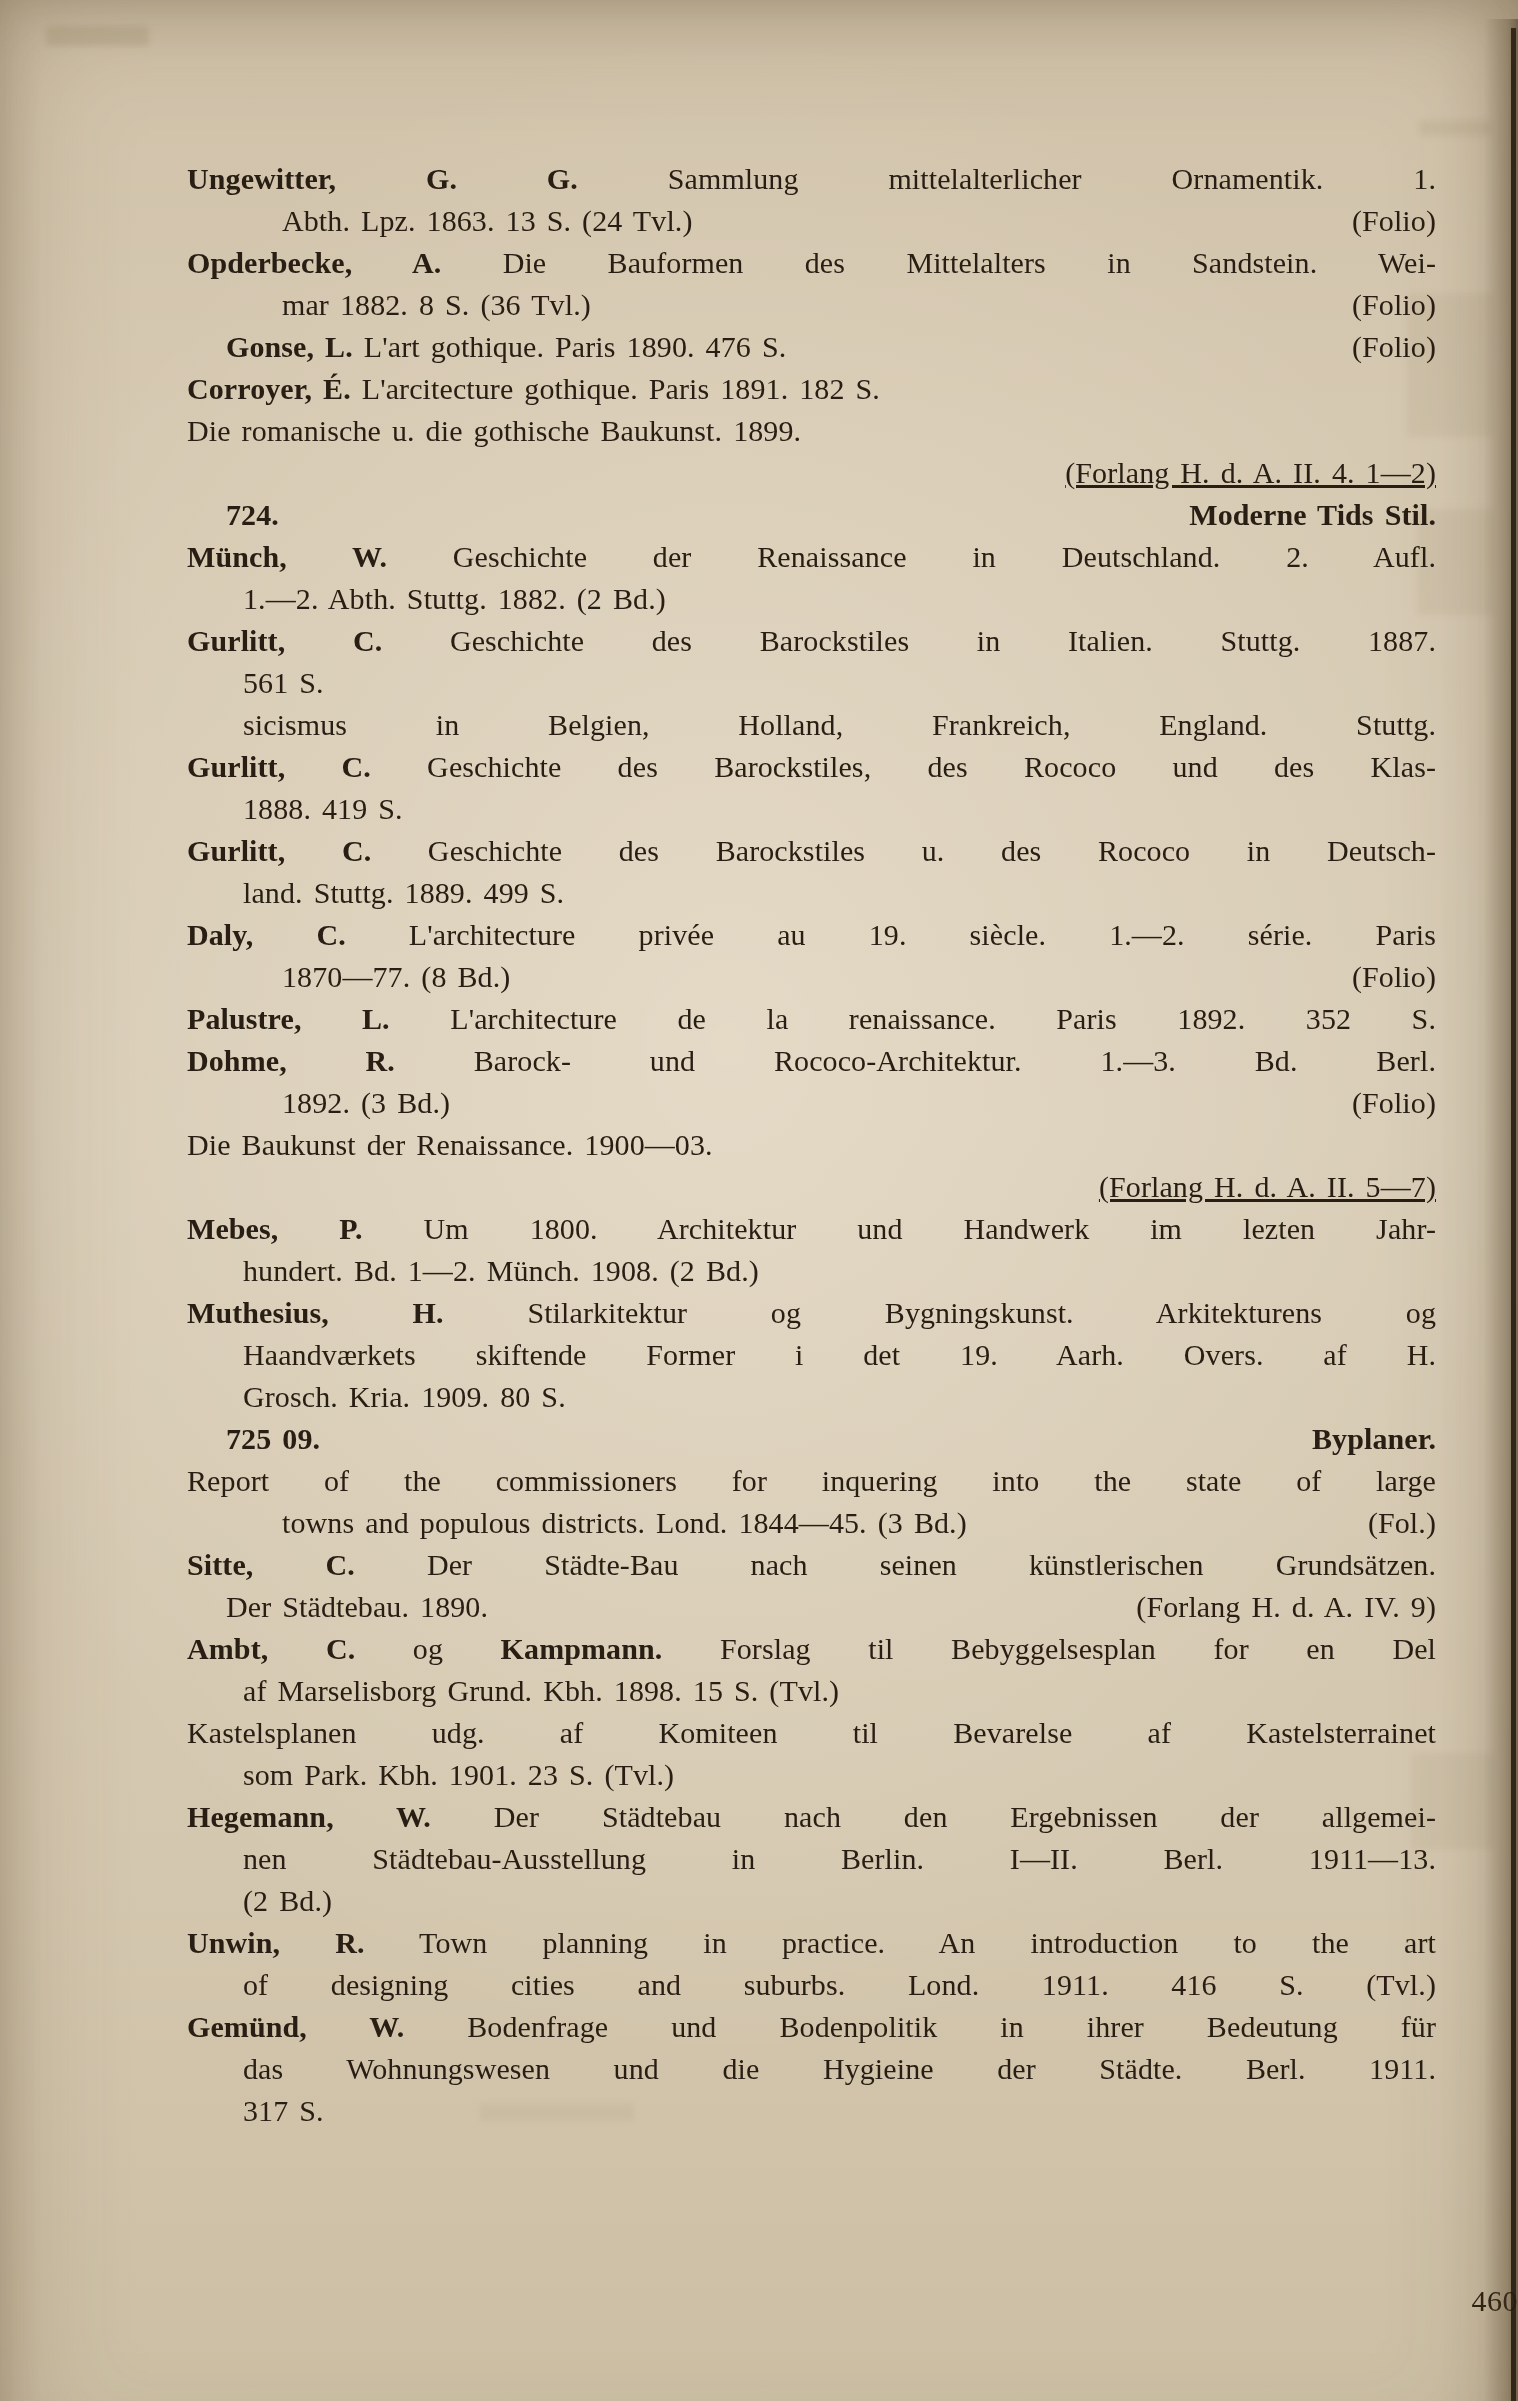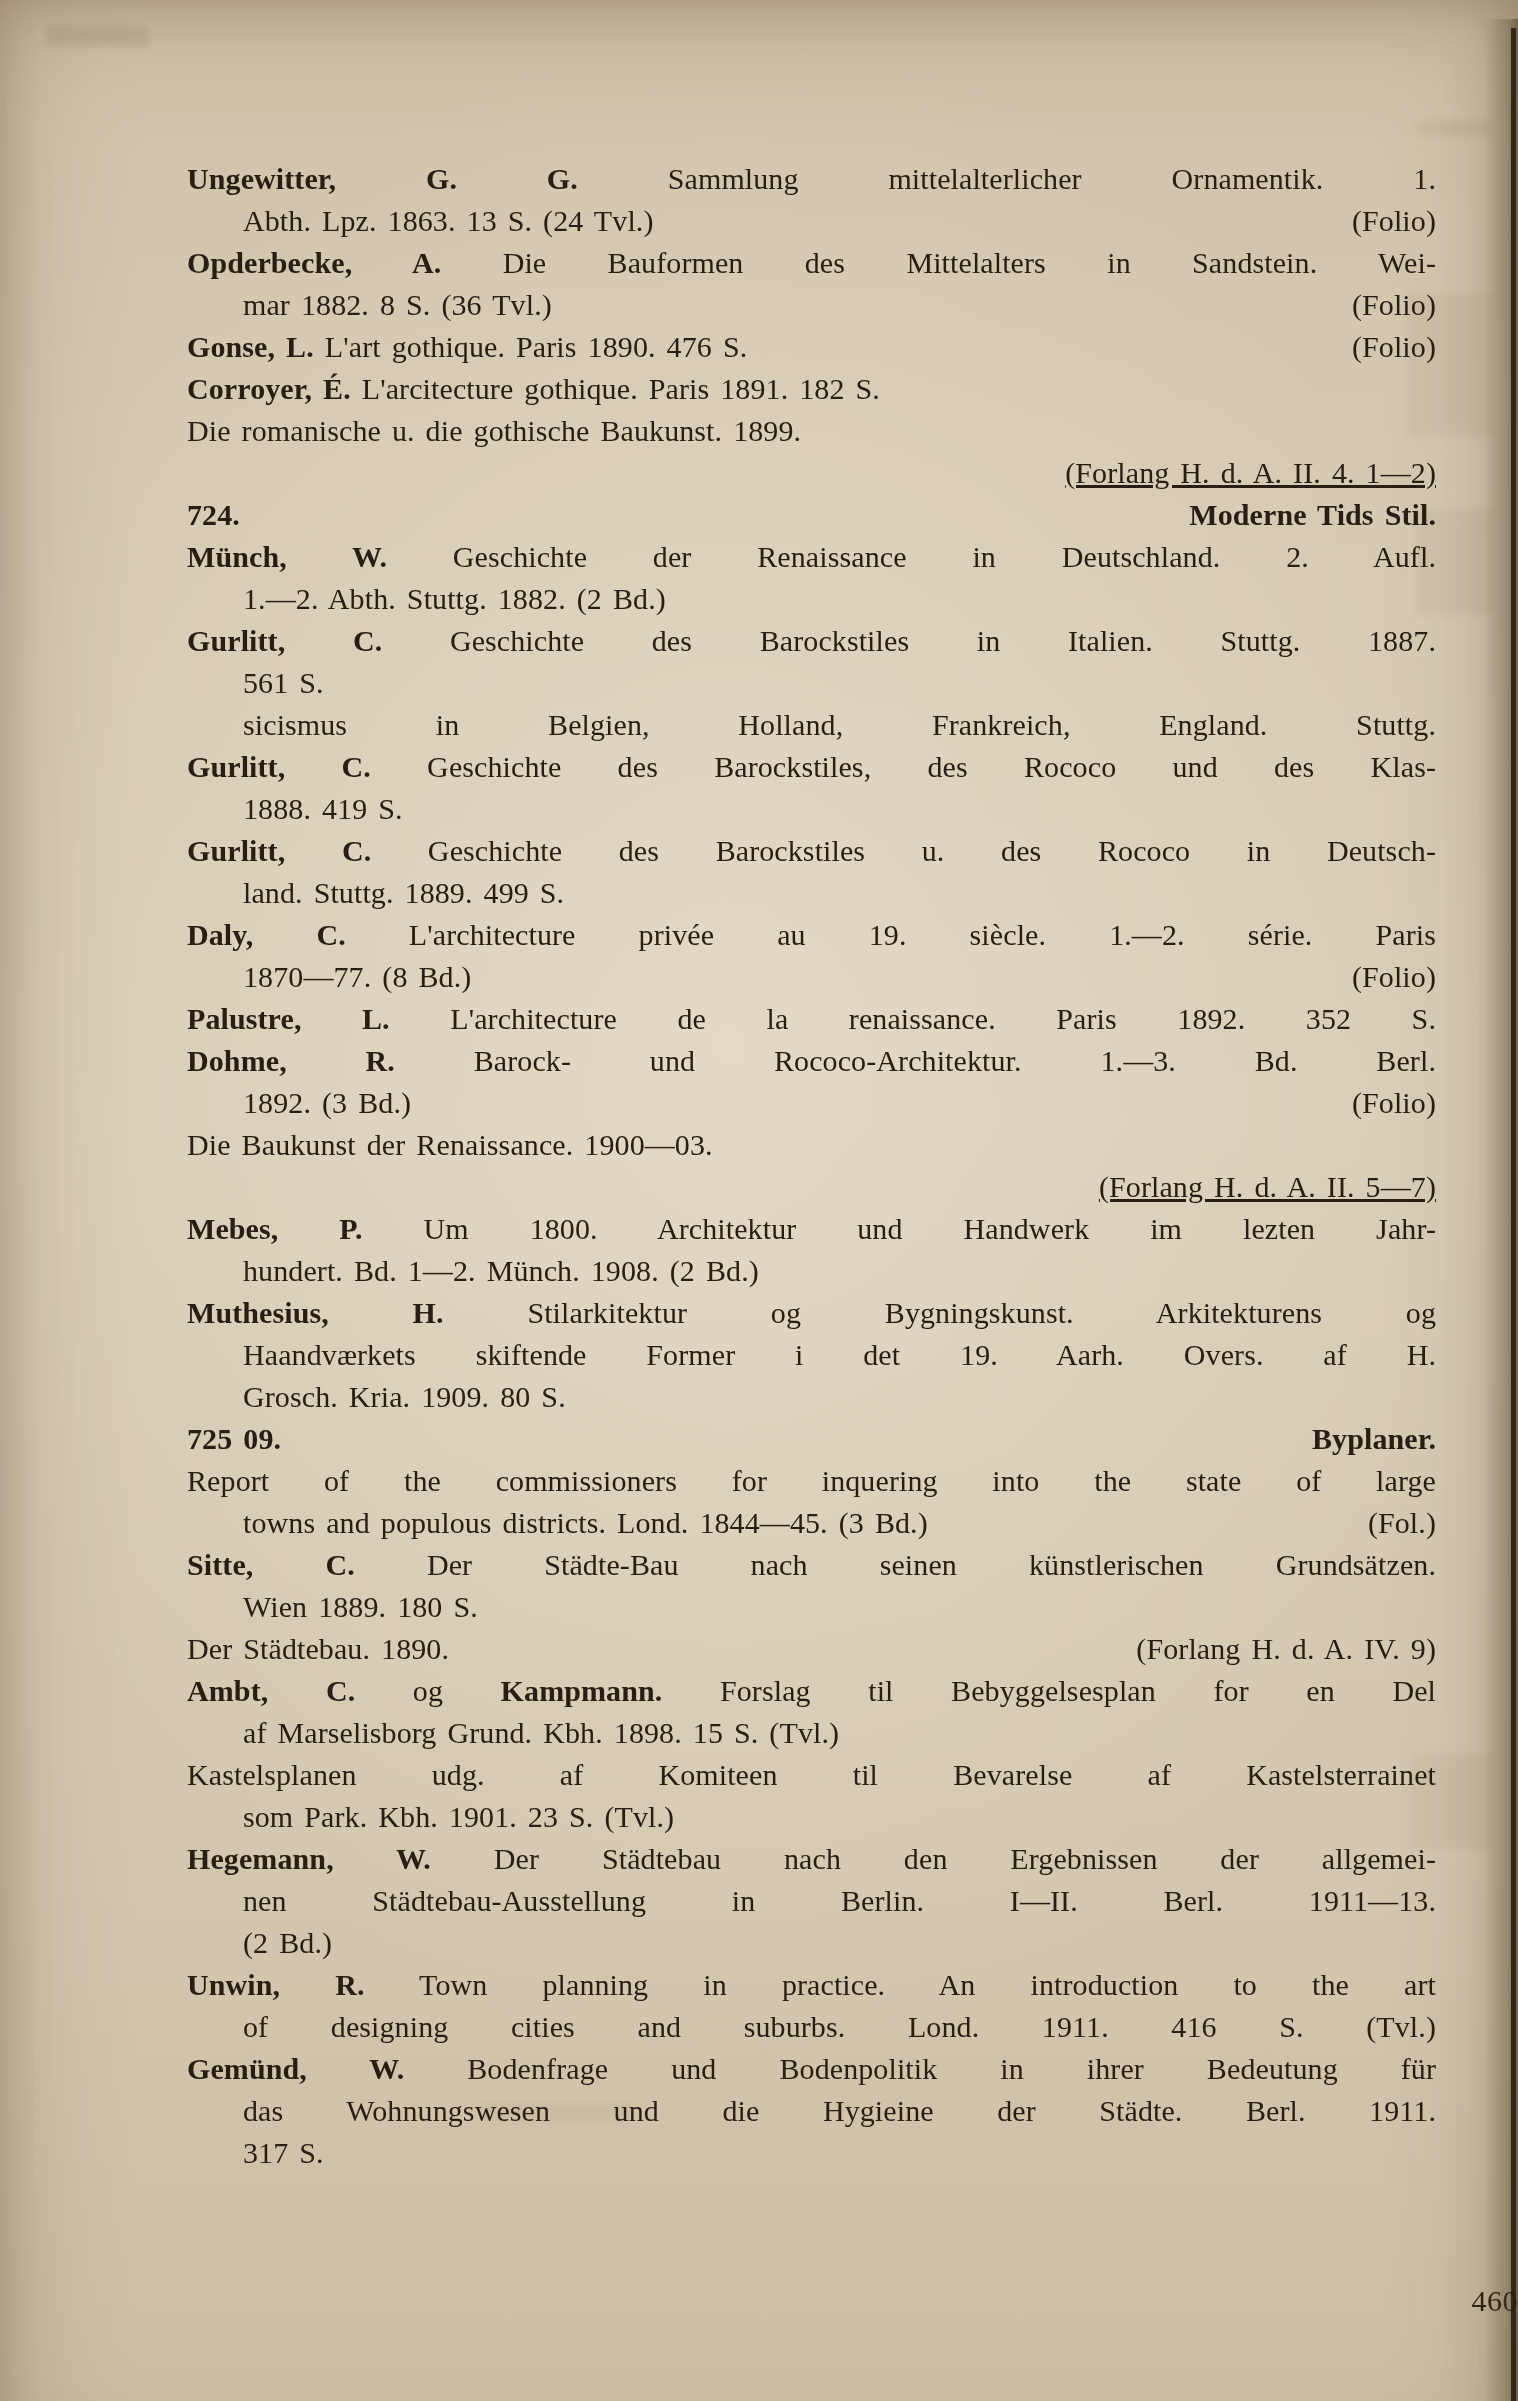--- a/index.html
+++ b/index.html
@@ -69,21 +69,21 @@
     color: #281e13;
     font-size: 30px;
     line-height: 42px;
     letter-spacing: 0.1px;
     word-spacing: 3.4px;
   }
   .line { min-height: 42px; }
   .line.left    { text-align: left; }
   .line.right   { text-align: right; text-decoration: underline; }
   .line.justify { text-align: justify; text-align-last: justify; }
-  .line.split   { display: flex; justify-content: space-between; align-items: baseline; }
+  .line.split   { display: flex; justify-content: space-between; align-items: baseline; margin-left: 39px; }
   .line.indent  { padding-left: 56px; }
   .bold { font-weight: bold; }
   .rightpart { text-align: right; white-space: nowrap; }
 
   .page-number-wrap {
     position: absolute;
     left: 0;
     top: 2284px;
     width: 100%;
     text-align: right;
@@ -156,21 +156,20 @@
     <div class="line split">
       <span class="main"><span class="bold">725 09.</span></span>
       <span class="rightpart bold">Byplaner.</span>
     </div>
     <div class="line justify"><span class="main"><span>Report of the commissioners for inquering into the state of large</span></span></div>
     <div class="line split indent">
       <span class="main"><span>towns and populous districts. Lond. 1844—45. (3 Bd.)</span></span>
       <span class="rightpart">(Fol.)</span>
     </div>
     <div class="line justify"><span class="main"><span class="bold">Sitte, C.</span><span> Der Städte-Bau nach seinen künstlerischen Grundsätzen.</span></span></div>
-    <div class="line left indent"><span class="main"><span>Wien 1889. 180 S.</span></span></div>
     <div class="line split">
       <span class="main"><span>Der Städtebau. 1890.</span></span>
       <span class="rightpart">(Forlang H. d. A. IV. 9)</span>
     </div>
     <div class="line justify"><span class="main"><span class="bold">Ambt, C.</span><span> og </span><span class="bold">Kampmann.</span><span> Forslag til Bebyggelsesplan for en Del</span></span></div>
     <div class="line left indent"><span class="main"><span>af Marselisborg Grund. Kbh. 1898. 15 S. (Tvl.)</span></span></div>
     <div class="line justify"><span class="main"><span>Kastelsplanen udg. af Komiteen til Bevarelse af Kastelsterrainet</span></span></div>
     <div class="line left indent"><span class="main"><span>som Park. Kbh. 1901. 23 S. (Tvl.)</span></span></div>
     <div class="line justify"><span class="main"><span class="bold">Hegemann, W.</span><span> Der Städtebau nach den Ergebnissen der allgemei-</span></span></div>
     <div class="line justify indent"><span class="main"><span>nen Städtebau-Ausstellung in Berlin. I—II. Berl. 1911—13.</span></span></div>

